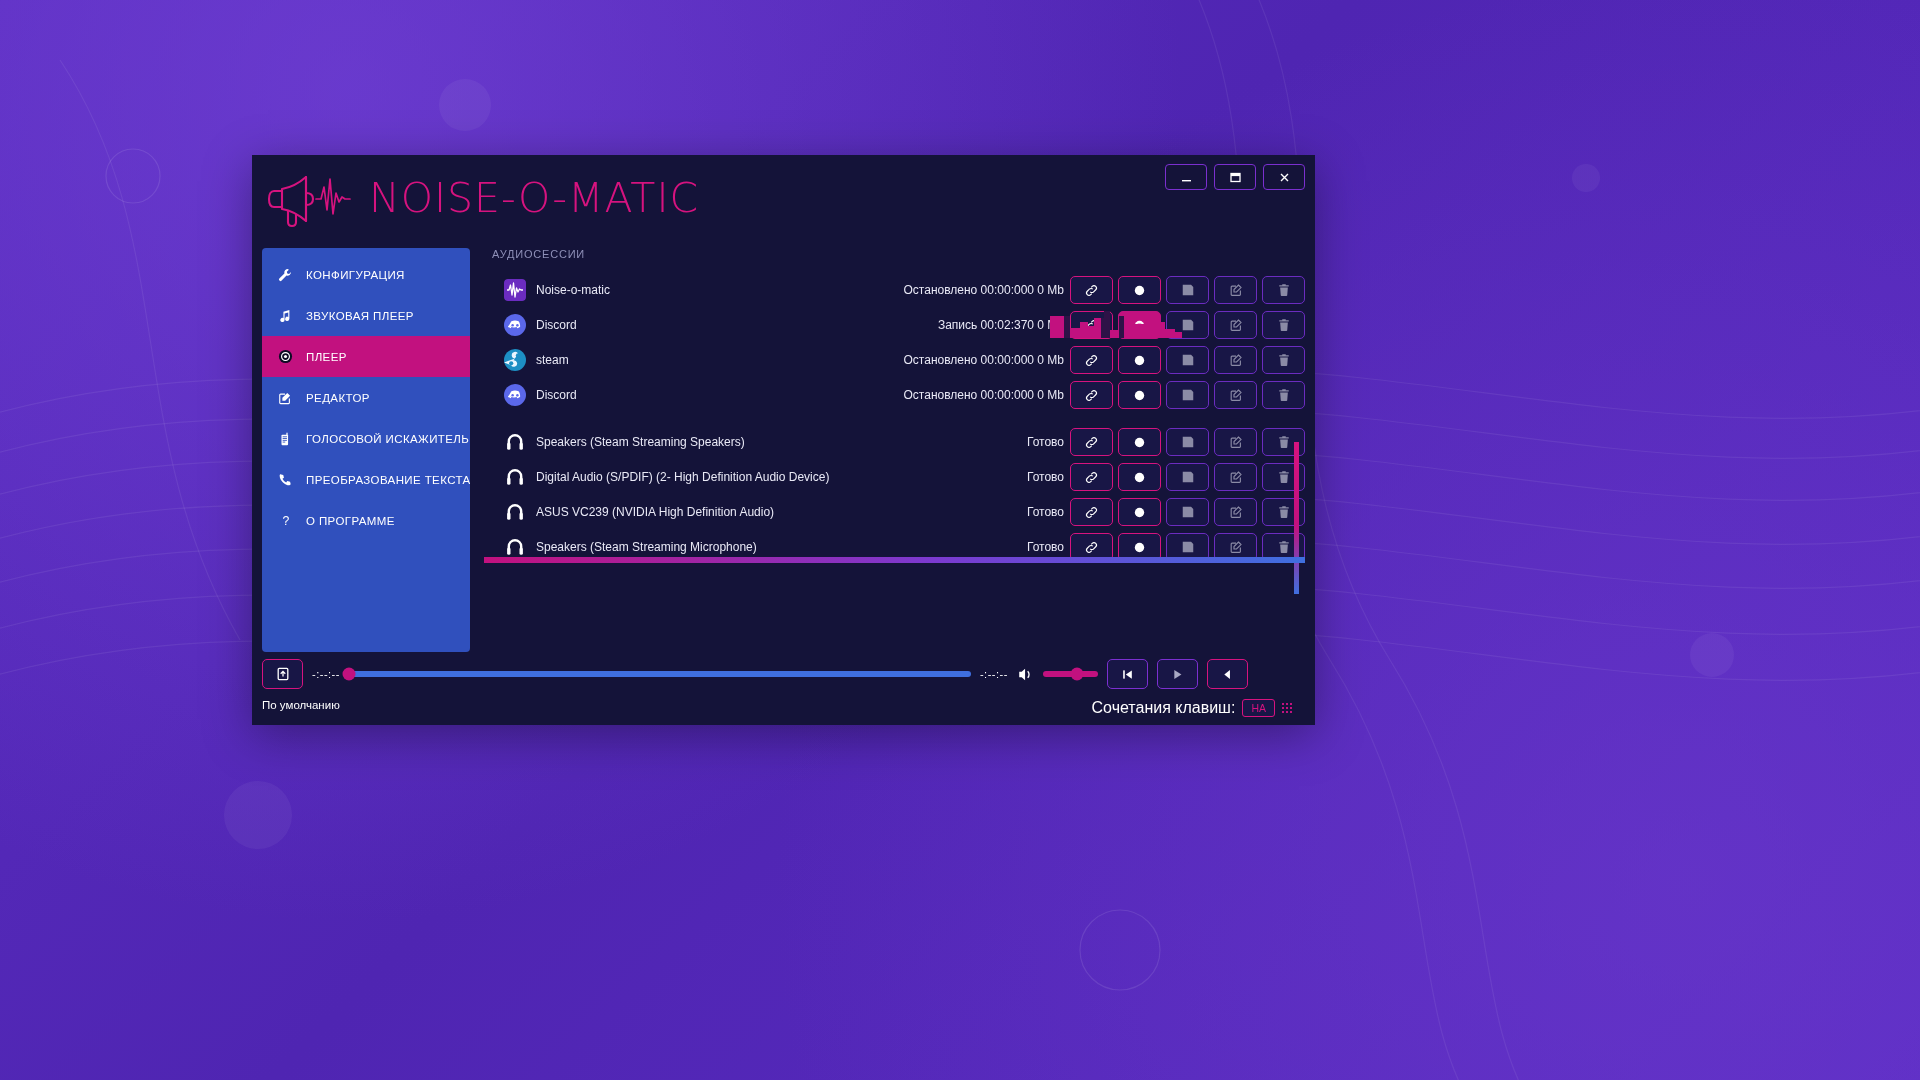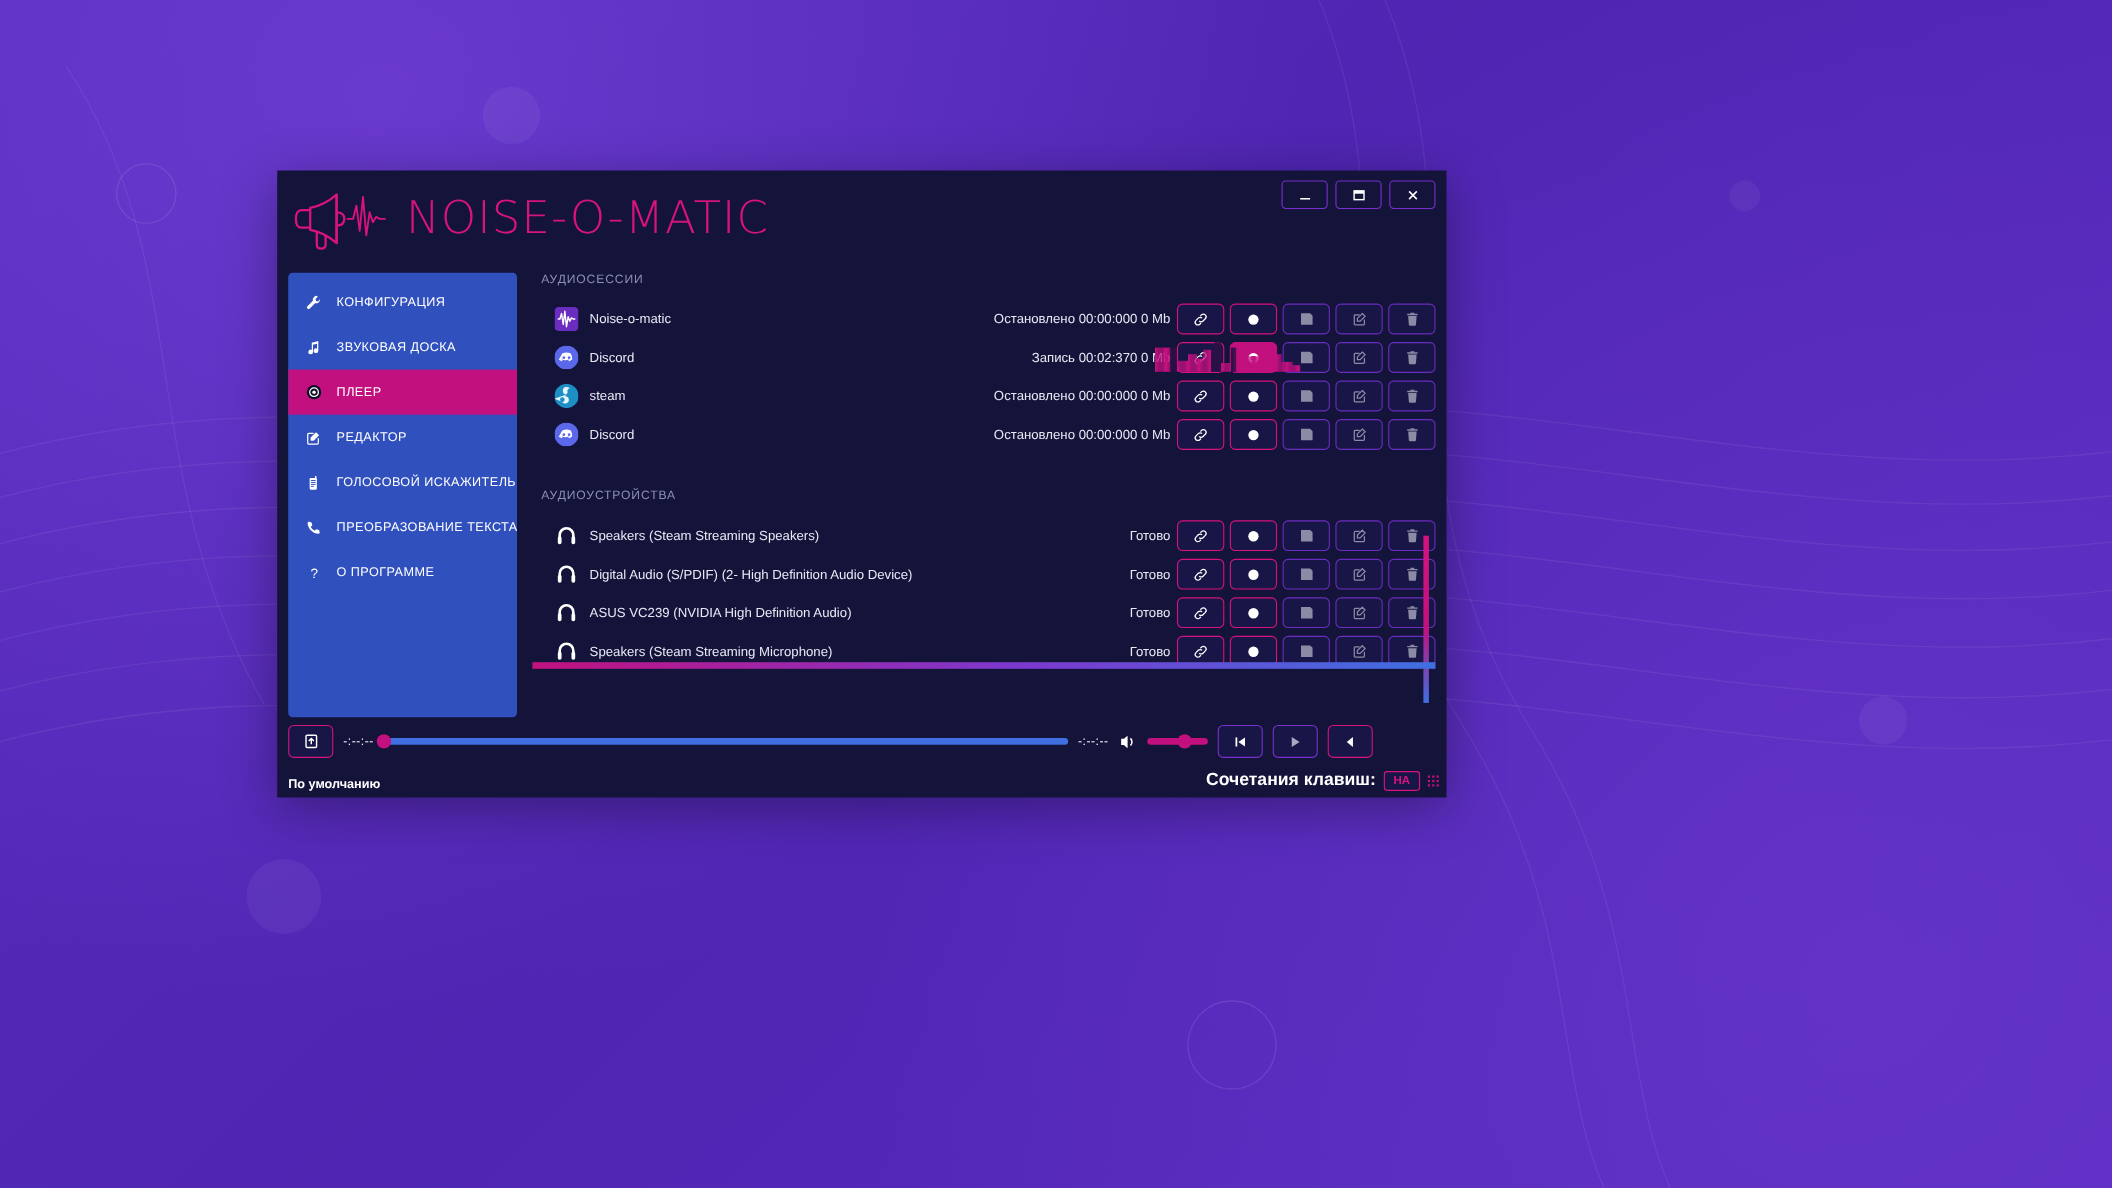--- a/index.html
+++ b/index.html
@@ -163,22 +163,22 @@
   #vol-track { width: 55px; background: #c2117f; }
   .knob {
     width: 13px; height: 13px; border-radius: 50%;
     background: #c2117f; position: absolute; top: 50%;
     transform: translate(-50%,-50%); cursor: pointer;
   }
   .spk { display:flex; align-items:center; }
 
   
   #status-bar {
-    position: absolute; left: 10px; right: 6px; bottom: 6px;
-    height: 20px; display: flex; align-items: flex-end; font-weight: bold;
+    position: absolute; left: 10px; right: 22px; bottom: 6px;
+    height: 20px; display: flex; align-items: flex-start;
   }
   #status-bar .left { color: #ffffff; font-size: 11.5px; }
   #status-bar .right { margin-left: auto; display: flex; align-items: center; gap: 7px; }
   #status-bar .right .lbl { color: #ffffff; font-size: 16px; }
   .hk-badge {
     background: #181646; border: 1px solid #d6137f; border-radius: 3px;
     color: #d6137f; font-size: 10.5px; padding: 2px 8px;
     cursor: pointer;
   }
   .grip { display: flex; flex-wrap: wrap; width: 11px; gap: 2px; }
@@ -262,21 +262,21 @@
       </span>
       <span>КОНФИГУРАЦИЯ</span>
     </div>
 
     <div class="side-item">
       <span class="si-icon">
         <svg width="14" height="14" viewBox="0 0 16 16" fill="#ffffff">
           <path d="M13,1.2,6.2,3V10.4a2.4,2.4,0,1,0,1.3,2.1V5.1L11.7,4v5.1A2.4,2.4,0,1,0,13,11.2Z"></path>
         </svg>
       </span>
-      <span>ЗВУКОВАЯ ДОСКА</span>
+      <span>ЗВУКОВАЯ ПЛЕЕР</span>
     </div>
 
     <div class="side-item active">
       <span class="si-icon">
         <svg width="15" height="15" viewBox="0 0 16 16">
           <circle cx="8" cy="8" r="7" fill="#0d0b24"></circle>
           <circle cx="8" cy="8" r="4.2" fill="none" stroke="#ffffff" stroke-width="1.2"></circle>
           <circle cx="8" cy="8" r="1.7" fill="#ffffff"></circle>
         </svg>
       </span>
@@ -631,21 +631,20 @@
           </span>
           <span class="rbtn dim">
             <svg width="14" height="14" viewBox="0 0 16 16" fill="#8b8ba6">
               <path d="M6,1.4h4v1.2h3.4V4H2.6V2.6H6ZM3.6,5H12.4l-.7,9.1a.9.9,0,0,1-.9.8H5.2a.9.9,0,0,1-.9-.8Z"></path>
             </svg>
           </span>
         </span>
       </div>
     </div>
 
-    <div class="section-title" style="margin-top:33px;">АУДИОУСТРОЙСТВА</div>
     <div class="rows" id="devices" style="position:relative;">
 
       <div class="row" style="height:34px;">
         <span class="app-icon">
           <svg width="22" height="22" viewBox="0 0 22 22" fill="#ffffff">
             <path d="M11,3A7.4,7.4,0,0,0,3.6,10.4v2.2H6V10.4a5,5,0,0,1,10,0v2.2h2.4V10.4A7.4,7.4,0,0,0,11,3Z"></path>
             <rect x="3.1" y="11.4" width="3.4" height="7.4" rx="1.6"></rect>
             <rect x="15.5" y="11.4" width="3.4" height="7.4" rx="1.6"></rect>
           </svg>
         </span>

